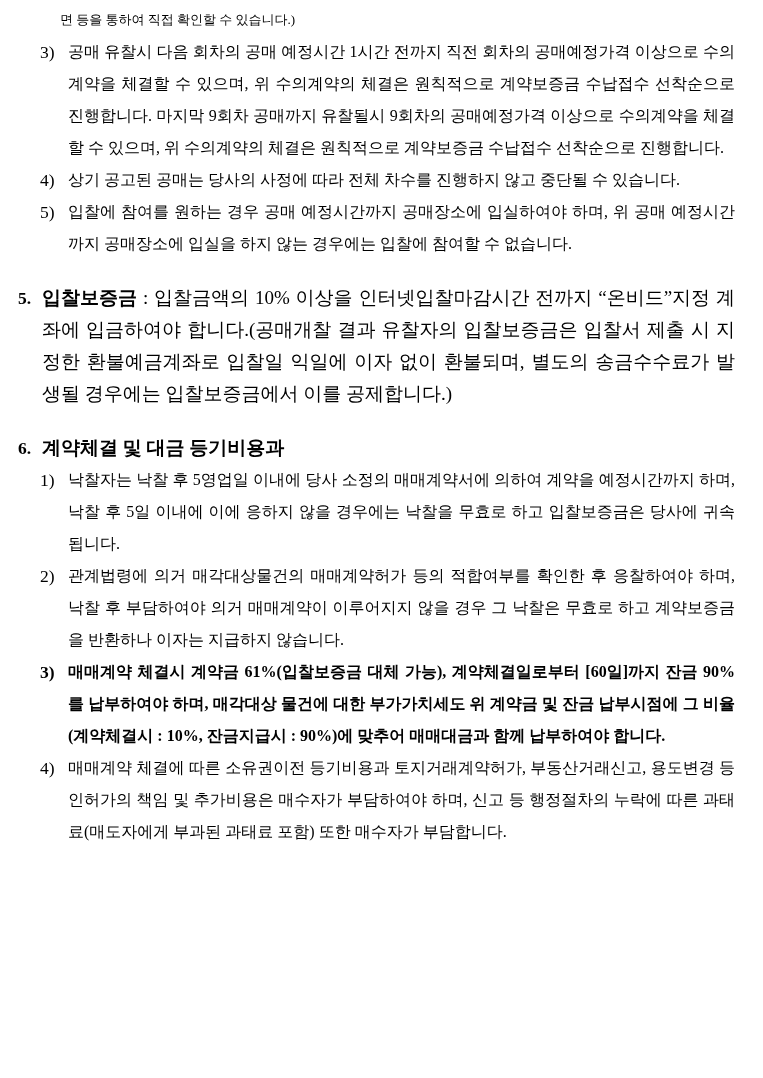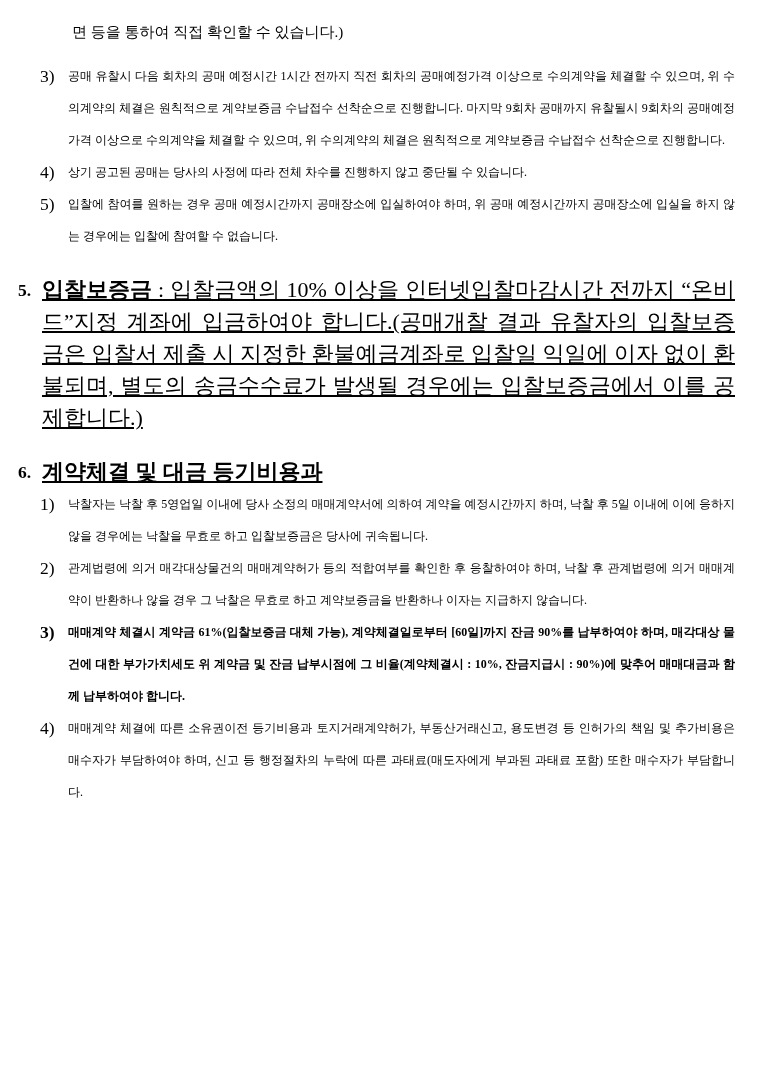--- a/index.html
+++ b/index.html
@@ -17,25 +17,25 @@
   .page {
     position: relative;
     width: 763px;
     height: 1078px;
     box-sizing: border-box;
     padding: 4px 28px 0 18px;
   }
 
   
   .para {
-    font-size: 15px;
+    font-size: 13px;
     line-height: 32px;
     text-align: justify;
     text-justify: inter-character;
-    margin: 12px;
+    margin: 0;
   }
 
   
   .cont-line {
     padding-left: 42px;
   }
 
   
   .sub-item {
     display: flex;
@@ -44,45 +44,44 @@
   }
   .sub-marker {
     flex: 0 0 auto;
     width: 28px;
     font-size: 17.5px;
     line-height: 32px;
     text-align: left;
   }
   .sub-body {
     flex: 1 1 auto;
-    font-size: 12px;
+    font-size: 16px;
     line-height: 32px;
     text-align: justify;
     text-justify: inter-character;
   }
 
   
   .top-item {
     display: flex;
     align-items: flex-start;
   }
   .top-marker {
     flex: 0 0 auto;
     width: 24px;
     font-weight: bold;
     font-size: 17.5px;
     line-height: 32px;
   }
   .top-body {
     flex: 1 1 auto;
-    font-size: 22px;
+    font-size: 19px;
     line-height: 32px;
     text-align: justify;
     text-justify: inter-character;
-    text-decoration: underline;
   }
   .lead-bold {
     font-weight: bold;
   }
   .all-bold {
     font-weight: bold;
   }
   .spacer-md { height: 22px; }
 </style>
 </head>
@@ -121,21 +120,21 @@
     <div class="top-body all-bold">계약체결 및 대금 등기비용과</div>
   </div>
 
   <div class="sub-item">
     <div class="sub-marker">1)</div>
     <div class="sub-body">낙찰자는 낙찰 후 5영업일 이내에 당사 소정의 매매계약서에 의하여 계약을 예정시간까지 하며, 낙찰 후 5일 이내에 이에 응하지 않을 경우에는 낙찰을 무효로 하고 입찰보증금은 당사에 귀속됩니다.</div>
   </div>
 
   <div class="sub-item">
     <div class="sub-marker">2)</div>
-    <div class="sub-body">관계법령에 의거 매각대상물건의 매매계약허가 등의 적합여부를 확인한 후 응찰하여야 하며, 낙찰 후 관계법령에 의거 매매계약이 반환하나 않을 경우 그 낙찰은 무효로 하고 계약보증금을 반환하나 이자는 지급하지 않습니다.</div>
+    <div class="sub-body">관계법령에 의거 매각대상물건의 매매계약허가 등의 적합여부를 확인한 후 응찰하여야 하며, 낙찰 후 부담하여야 의거 매매계약이 이루어지지 않을 경우 그 낙찰은 무효로 하고 계약보증금을 반환하나 이자는 지급하지 않습니다.</div>
   </div>
 
   <div class="sub-item">
     <div class="sub-marker all-bold">3)</div>
     <div class="sub-body all-bold">매매계약 체결시 계약금 61%(입찰보증금 대체 가능), 계약체결일로부터 [60일]까지 잔금 90%를 납부하여야 하며, 매각대상 물건에 대한 부가가치세도 위 계약금 및 잔금 납부시점에 그 비율(계약체결시 : 10%, 잔금지급시 : 90%)에 맞추어 매매대금과 함께 납부하여야 합니다.</div>
   </div>
 
   <div class="sub-item">
     <div class="sub-marker">4)</div>
     <div class="sub-body">매매계약 체결에 따른 소유권이전 등기비용과 토지거래계약허가, 부동산거래신고, 용도변경 등 인허가의 책임 및 추가비용은 매수자가 부담하여야 하며, 신고 등 행정절차의 누락에 따른 과태료(매도자에게 부과된 과태료 포함) 또한 매수자가 부담합니다.</div>

